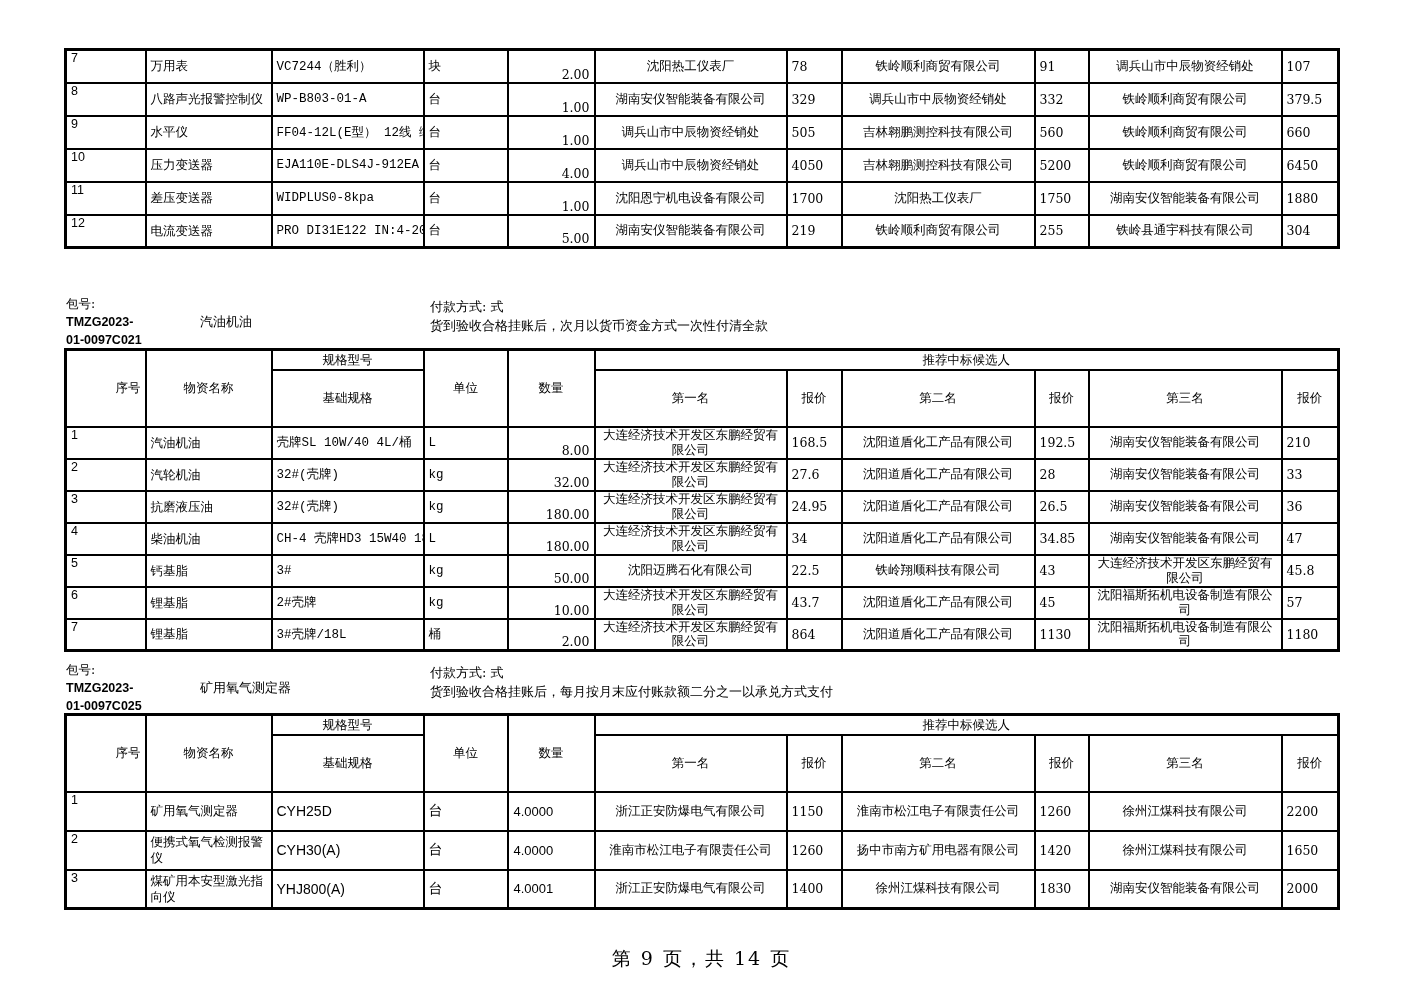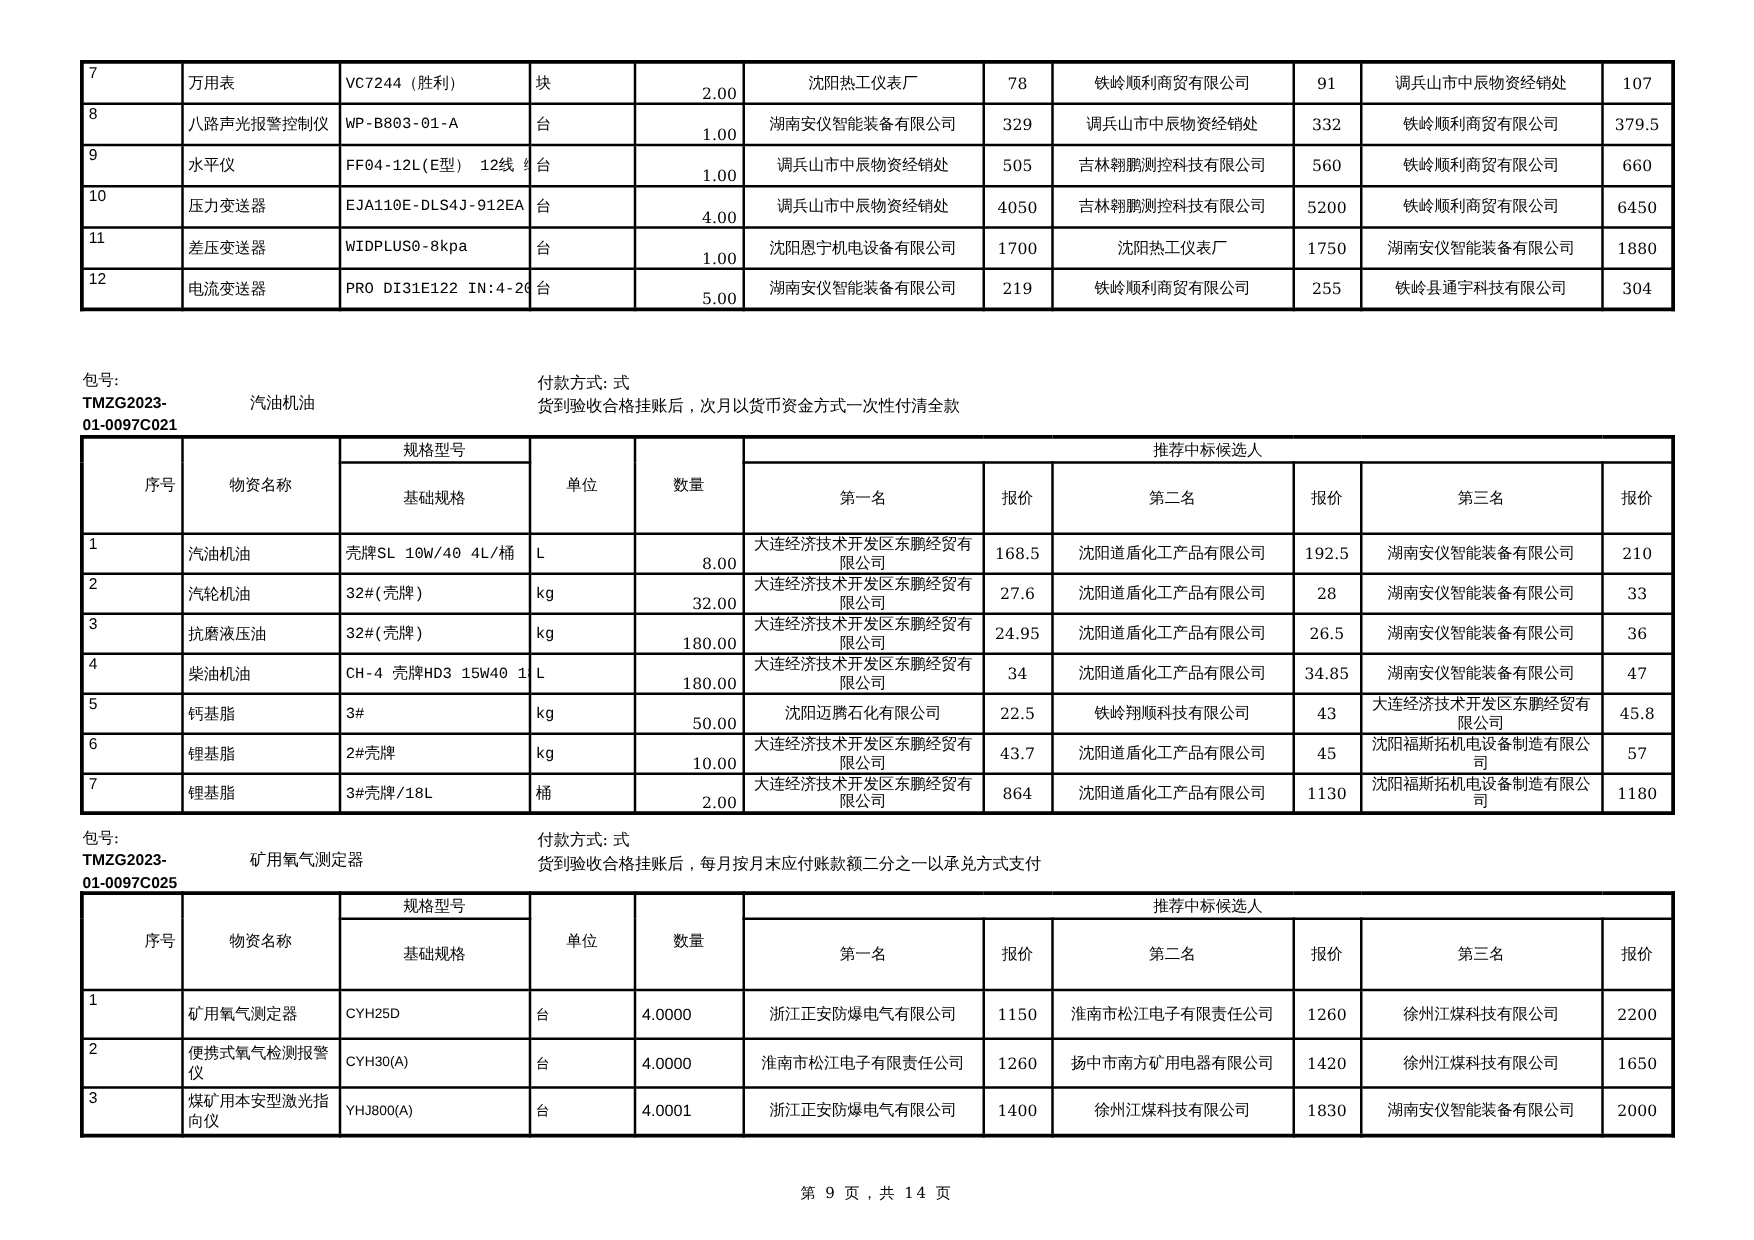--- a/index.html
+++ b/index.html
@@ -14,42 +14,42 @@
         font-family:"Liberation Sans","DejaVu Sans",sans-serif;font-size:13px;}
   .c-name{text-align:left;vertical-align:middle;padding-left:5px;padding-right:0;
         font-size:13px;line-height:1.25;}
   .c-spec{text-align:left;vertical-align:middle;white-space:nowrap;padding-left:4px;padding-right:0;
         font-family:"Liberation Mono","DejaVu Sans Mono",monospace;font-size:12.5px;}
   .c-unit{text-align:left;vertical-align:middle;padding-left:5px;font-size:13px;
         font-family:"Liberation Mono","DejaVu Sans Mono",monospace;}
   .c-qty{text-align:right;vertical-align:bottom;padding-right:9px;padding-bottom:3px;
         font-family:"DejaVu Serif","Liberation Serif",serif;font-size:12.5px;}
   .c-c1,.c-c2,.c-c3{text-align:center;vertical-align:middle;font-size:12px;line-height:1.18;padding:0 3px;}
-  .c-p1,.c-p2,.c-p3{text-align:center;vertical-align:middle;font-size:12px;
+  .c-p1,.c-p2,.c-p3{vertical-align:middle;font-size:12px;
         font-family:"DejaVu Serif","Liberation Serif",serif;}
   
   thead th{text-align:center;vertical-align:middle;font-size:12.5px;line-height:16px;}
   thead th.h-no{text-align:right;padding-left:6px;}
   tr.h1{height:20px;}
   tr.h2{height:57px;}
   #t1 tbody tr{height:33px;}
   #t2 tbody tr{height:32px;}
   #t3 tbody tr{height:39px;}
   
-  #t3 .c-spec,#t3 .c-unit{font-family:"Liberation Sans","DejaVu Sans",sans-serif;font-size:11px;}
+  #t3 .c-spec,#t3 .c-unit{font-family:"Liberation Sans","DejaVu Sans",sans-serif;font-size:14px;}
   #t3 .c-qty{text-align:left;vertical-align:middle;padding-left:5px;padding-bottom:0;
         font-family:"Liberation Sans","DejaVu Sans",sans-serif;font-size:13px;}
   
   .pkg{position:absolute;font-size:12.5px;line-height:18px;}
   .pkg .lbl{display:block;}
   .pkg .code{display:block;font-family:"Liberation Sans","DejaVu Sans",sans-serif;font-weight:700;
         font-size:12.5px;letter-spacing:0;}
   .pkgname{position:absolute;font-size:13px;}
   .pay{position:absolute;font-size:13px;line-height:19px;}
-  .footer{position:absolute;left:0;width:1403px;text-align:center;font-size:12px;letter-spacing:2px;}
+  .footer{position:absolute;left:0;width:1403px;text-align:center;font-size:19px;letter-spacing:2px;}
 </style>
 </head>
 <body>
 
 <div class="page">
 
   <table class="grid" id="t1" style="top:48px;">
     <colgroup>
       <col style="width:80px">
         <col style="width:126px">

